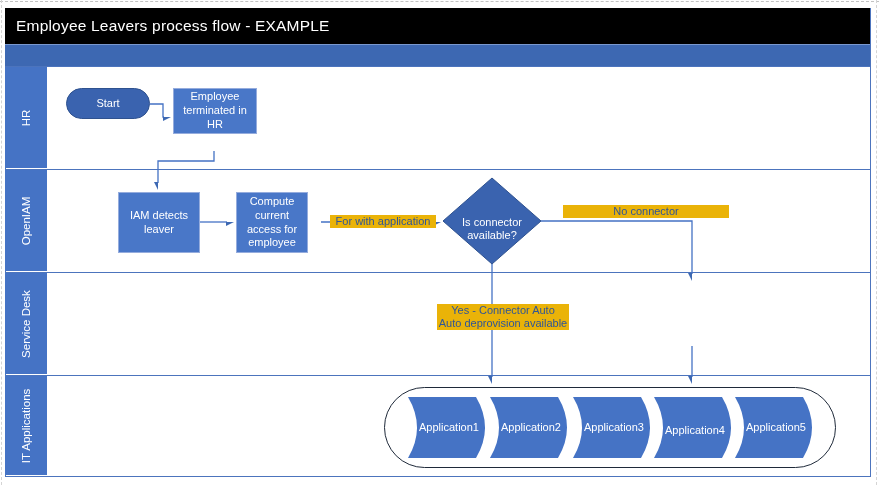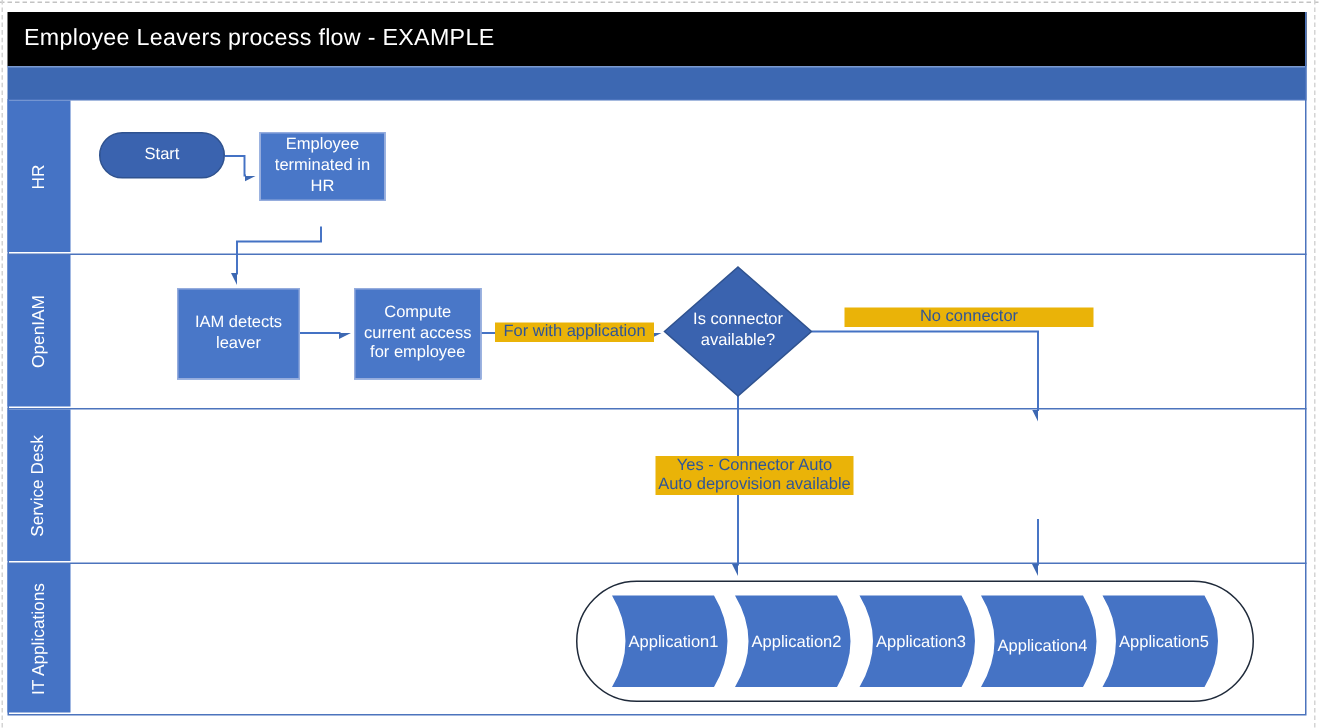--- a/index.html
+++ b/index.html
@@ -29,21 +29,21 @@
               display:flex;align-items:center;justify-content:center;}
   .lane-label span{transform:rotate(-90deg);white-space:nowrap;font-size:11.5px;}
 
   
   .node{box-sizing:border-box;color:#ffffff;font-size:11px;line-height:1.25;
         display:flex;align-items:center;justify-content:center;text-align:center;
         padding:2px;}
   .process{background:#4977c8;border:1px solid #95acdd;}
   .terminal{background:#3a63af;border:1px solid #2f528f;}
   .diamond-text{color:#ffffff;font-size:11px;line-height:1.25;display:flex;
-                align-items:center;justify-content:center;text-align:center;}
+                align-items:flex-end;justify-content:center;text-align:center;}
 
   .container-group{left:384px;top:387px;width:452px;height:81px;
                    border:1.5px solid #1f2a3a;border-radius:41px;box-sizing:border-box;
                    background:transparent;}
 
   
   .edge-label{background:#eab308;color:#2f5597;font-size:11px;line-height:13px;
               text-align:center;}
 
   svg.overlay{position:absolute;left:0;top:0;pointer-events:none;}
@@ -130,21 +130,21 @@
   </div>
 
   <div class="abs node process" style="left:173px;top:88px;width:84px;height:46px">
     <span>Employee terminated in HR</span>
   </div>
 
   <div class="abs node process" style="left:118px;top:192px;width:82px;height:61px">
     <span>IAM detects leaver</span>
   </div>
 
-  <div class="abs node process" style="left:236px;top:192px;width:85px;height:61px">
+  <div class="abs node process" style="left:236px;top:192px;width:72px;height:61px">
     <span>Compute current access for employee</span>
   </div>
 
   <div class="abs diamond-text" style="left:447px;top:199px;width:90px;height:44px">
     <span>Is connector available?</span>
   </div>
 
 
   <div class="abs container-group"></div>
 

